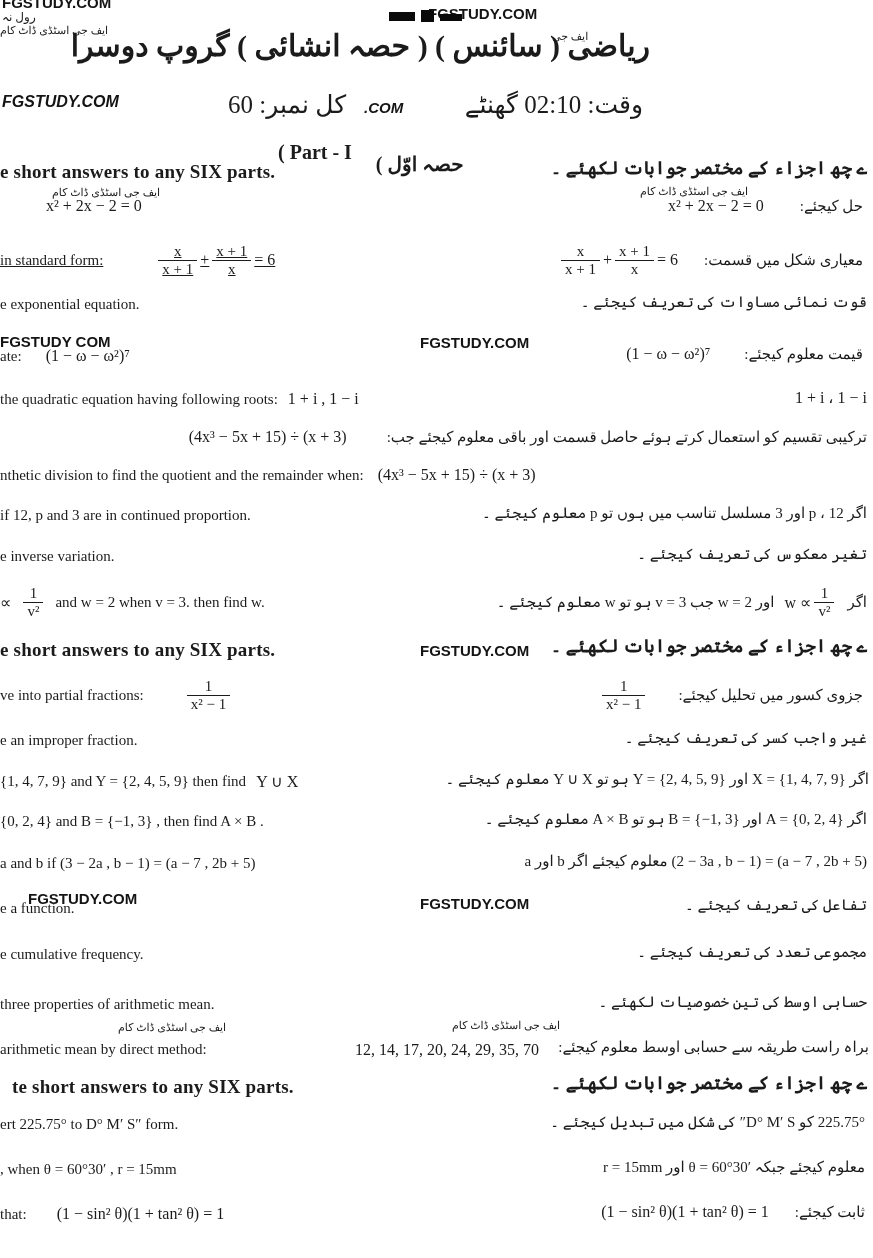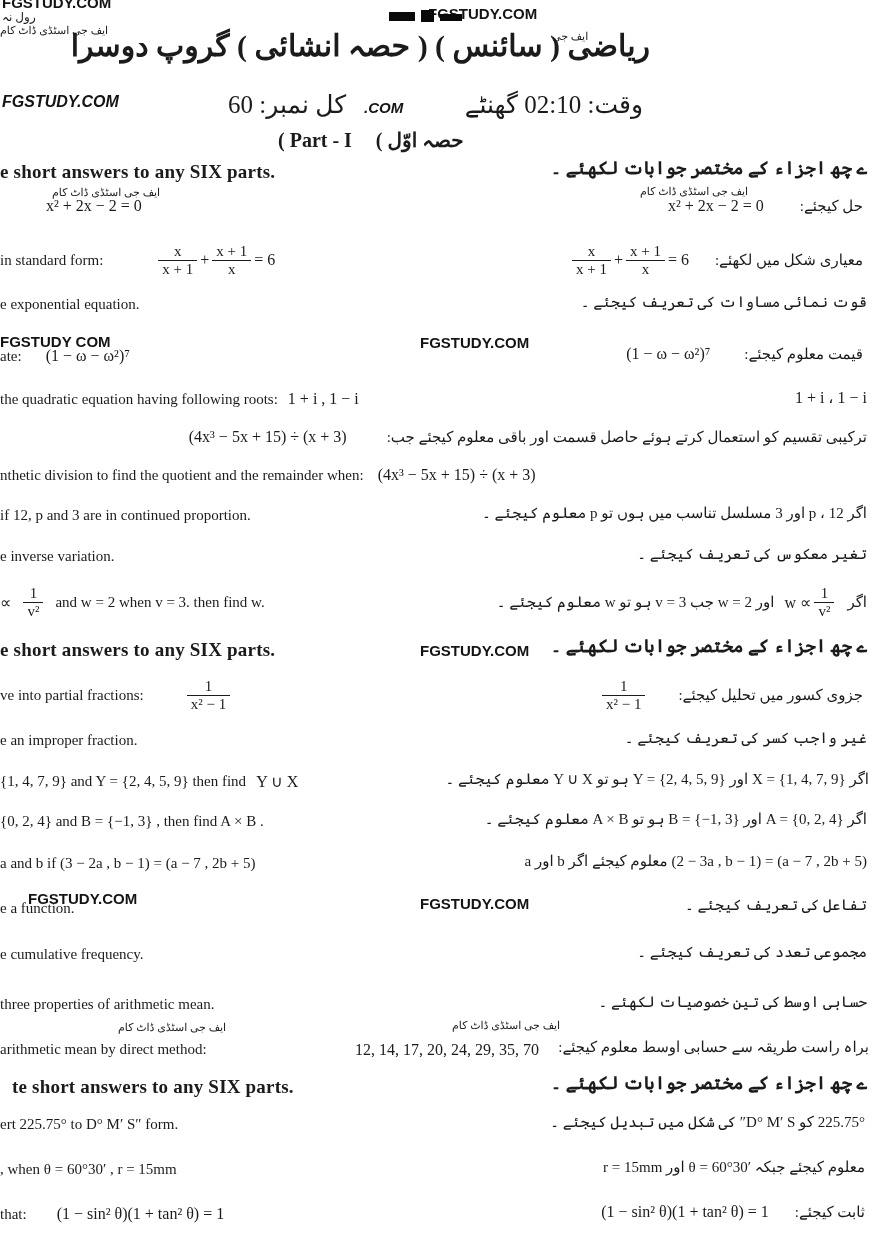--- a/index.html
+++ b/index.html
@@ -40,52 +40,52 @@
 
 <div class="rrow" style="top:90px;left:228px;width:415px;justify-content:space-between;font-size:25px;">
   <span class="ur" style="font-size:25px;">وقت: 02:10 گھنٹے</span>
   <span class="ur" style="font-size:25px;">کل نمبر: 60</span>
 </div>
 <div class="abs wm wm-it" style="top:99px;left:364px;font-size:15px;">.COM</div>
 <div class="abs wm wm-it" style="top:93px;left:2px;font-size:16px;">FGSTUDY.COM</div>
 
 <div class="lrow" style="top:128px;left:278px;gap:24px;">
   <span class="en" style="font-size:20px;font-weight:700;">( Part - I</span>
-  <span class="ur" style="font-size:20px;font-weight:700;">حصہ اوّل )</span>
+  <span class="ur" style="font-size:20px;font-weight:700;margin-top:24px;">حصہ اوّل )</span>
 </div>
 
 <div class="abs en-hdr" style="top:161px;left:0px;">e short answers to any SIX parts.</div>
 <div class="abs ur ur-hdr" style="top:157px;right:6px;">ے چھ اجزاء کے مختصر جوابات لکھئے ۔</div>
 
 <div class="abs wm-ur" style="position:absolute;top:186px;left:52px;">ایف جی اسٹڈی ڈاٹ کام</div>
 <div class="abs wm-ur" style="position:absolute;top:185px;left:640px;">ایف جی اسٹڈی ڈاٹ کام</div>
 
 <div class="abs math" style="top:197px;left:46px;">x² + 2x − 2 = 0</div>
 <div class="rrow" style="top:197px;right:10px;gap:36px;">
   <span class="ur">حل کیجئے:</span>
   <span class="math ltr">x² + 2x − 2 = 0</span>
 </div>
 
-<div class="lrow" style="top:243px;left:0px;gap:52px;">
+<div class="lrow" style="top:243px;left:0px;gap:52px;text-decoration:underline;">
   <span class="en">in standard form:</span>
   <span class="ltr math">
     <span class="frac">
         <span class="num">x</span>
         <span class="den">x + 1</span>
       </span>
     <span>+</span>
     <span class="frac">
         <span class="num">x + 1</span>
         <span class="den">x</span>
       </span>
     <span>= 6</span>
   </span>
 </div>
 <div class="rrow" style="top:243px;right:10px;gap:26px;">
-  <span class="ur">معیاری شکل میں لکھئے:</span>
+  <span class="ur">معیاری شکل میں قسمت:</span>
   <span class="ltr math">
     <span class="frac">
         <span class="num">x</span>
         <span class="den">x + 1</span>
       </span>
     <span>+</span>
     <span class="frac">
         <span class="num">x + 1</span>
         <span class="den">x</span>
       </span>

